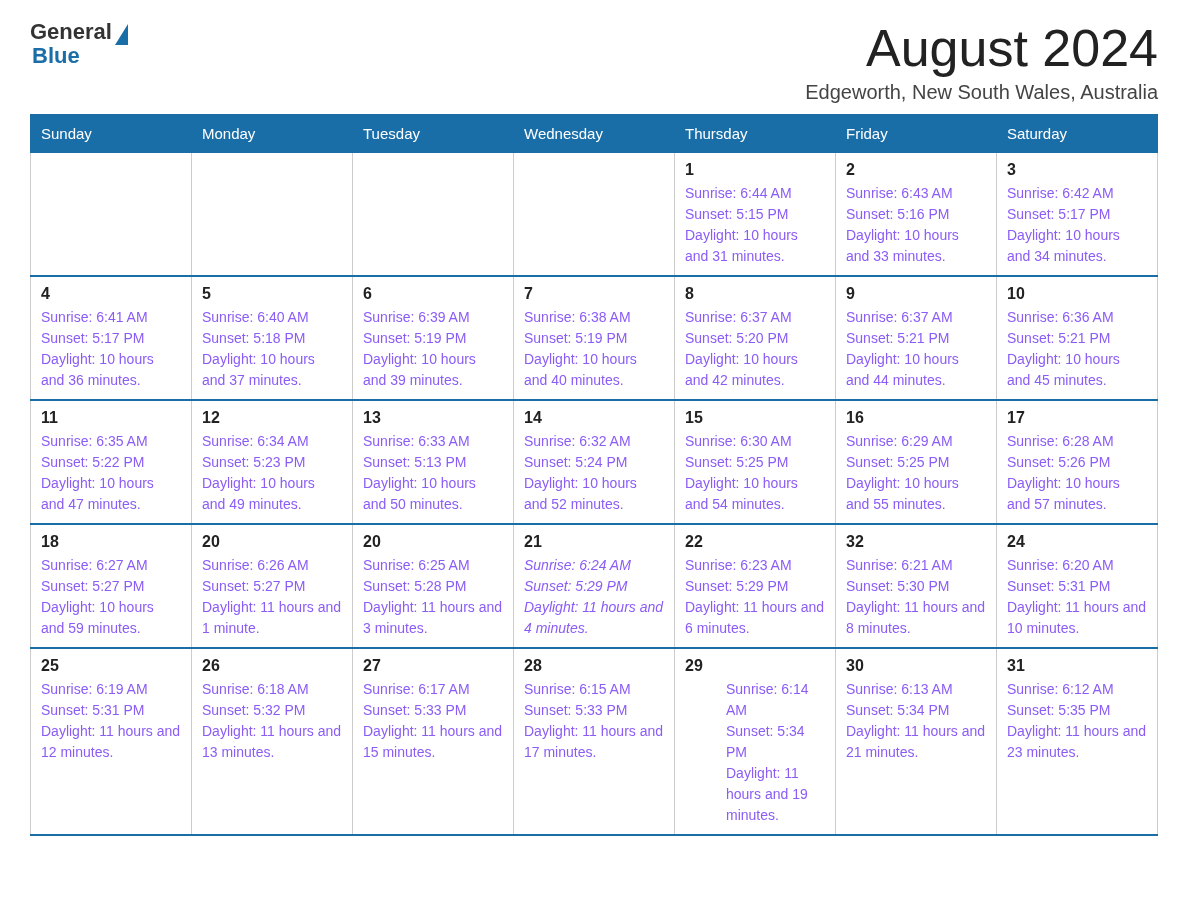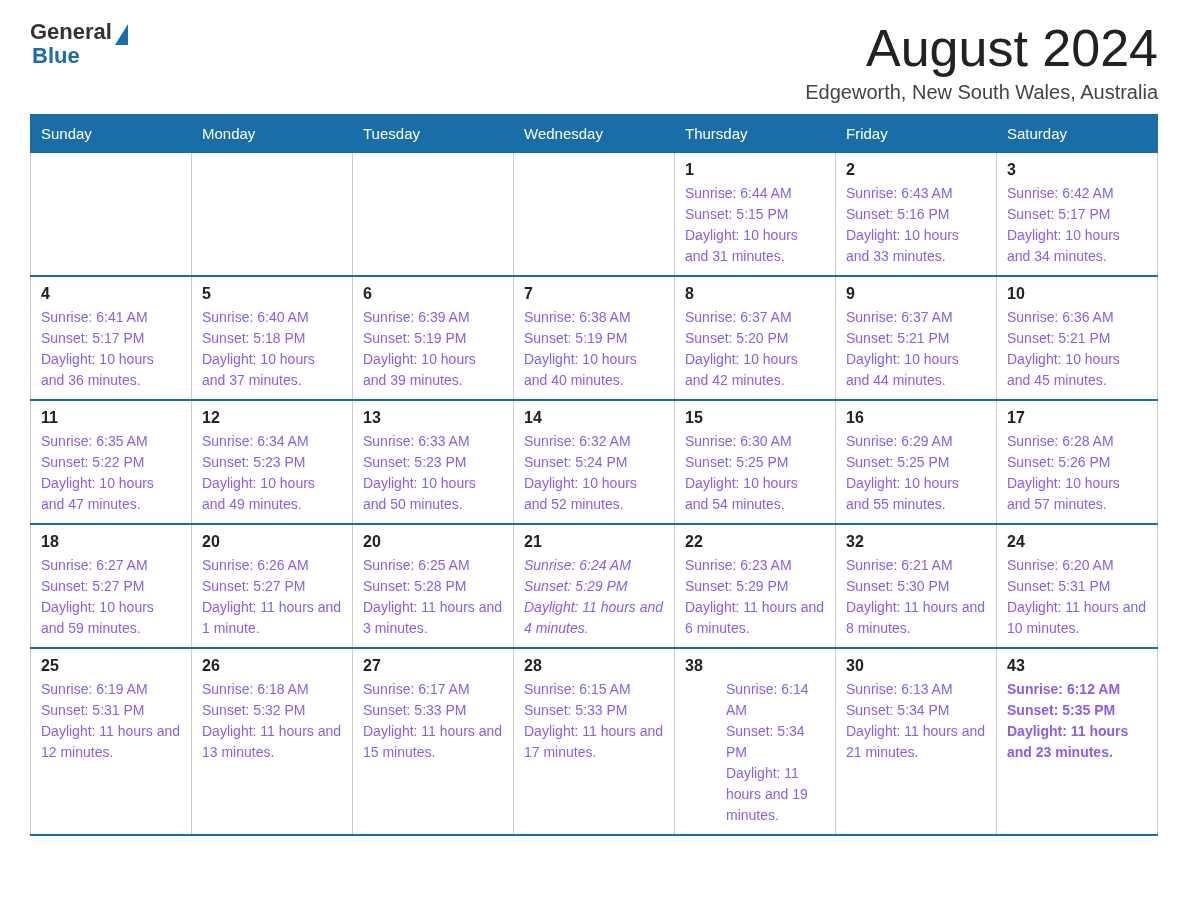--- a/index.html
+++ b/index.html
@@ -190,21 +190,21 @@
         </td>
         <td>
           <div class="cell-number">12</div>
           <div class="cell-info" style="white-space: pre-line;">Sunrise: 6:34 AM
 Sunset: 5:23 PM
 Daylight: 10 hours and 49 minutes.</div>
         </td>
         <td>
           <div class="cell-number">13</div>
           <div class="cell-info" style="white-space: pre-line;">Sunrise: 6:33 AM
-Sunset: 5:23 PM
+Sunset: 5:13 PM
 Daylight: 10 hours and 50 minutes.</div>
         </td>
         <td>
           <div class="cell-number">14</div>
           <div class="cell-info" style="white-space: pre-line;">Sunrise: 6:32 AM
 Sunset: 5:24 PM
 Daylight: 10 hours and 52 minutes.</div>
         </td>
         <td>
           <div class="cell-number">15</div>
@@ -288,32 +288,32 @@
 Sunset: 5:33 PM
 Daylight: 11 hours and 15 minutes.</div>
         </td>
         <td>
           <div class="cell-number">28</div>
           <div class="cell-info" style="white-space: pre-line;">Sunrise: 6:15 AM
 Sunset: 5:33 PM
 Daylight: 11 hours and 17 minutes.</div>
         </td>
         <td>
-          <div class="cell-number">38</div>
+          <div class="cell-number">29</div>
           <div class="cell-info" style="white-space: pre-line; margin-left: 41px;">Sunrise: 6:14 AM
 Sunset: 5:34 PM
 Daylight: 11 hours and 19 minutes.</div>
         </td>
         <td>
           <div class="cell-number">30</div>
           <div class="cell-info" style="white-space: pre-line;">Sunrise: 6:13 AM
 Sunset: 5:34 PM
 Daylight: 11 hours and 21 minutes.</div>
         </td>
         <td>
-          <div class="cell-number">43</div>
-          <div class="cell-info" style="white-space: pre-line; font-weight: bold;">Sunrise: 6:12 AM
+          <div class="cell-number">31</div>
+          <div class="cell-info" style="white-space: pre-line;">Sunrise: 6:12 AM
 Sunset: 5:35 PM
 Daylight: 11 hours and 23 minutes.</div>
         </td>
       </tr>
     </tbody>
 </table>
 
 </body></html>

